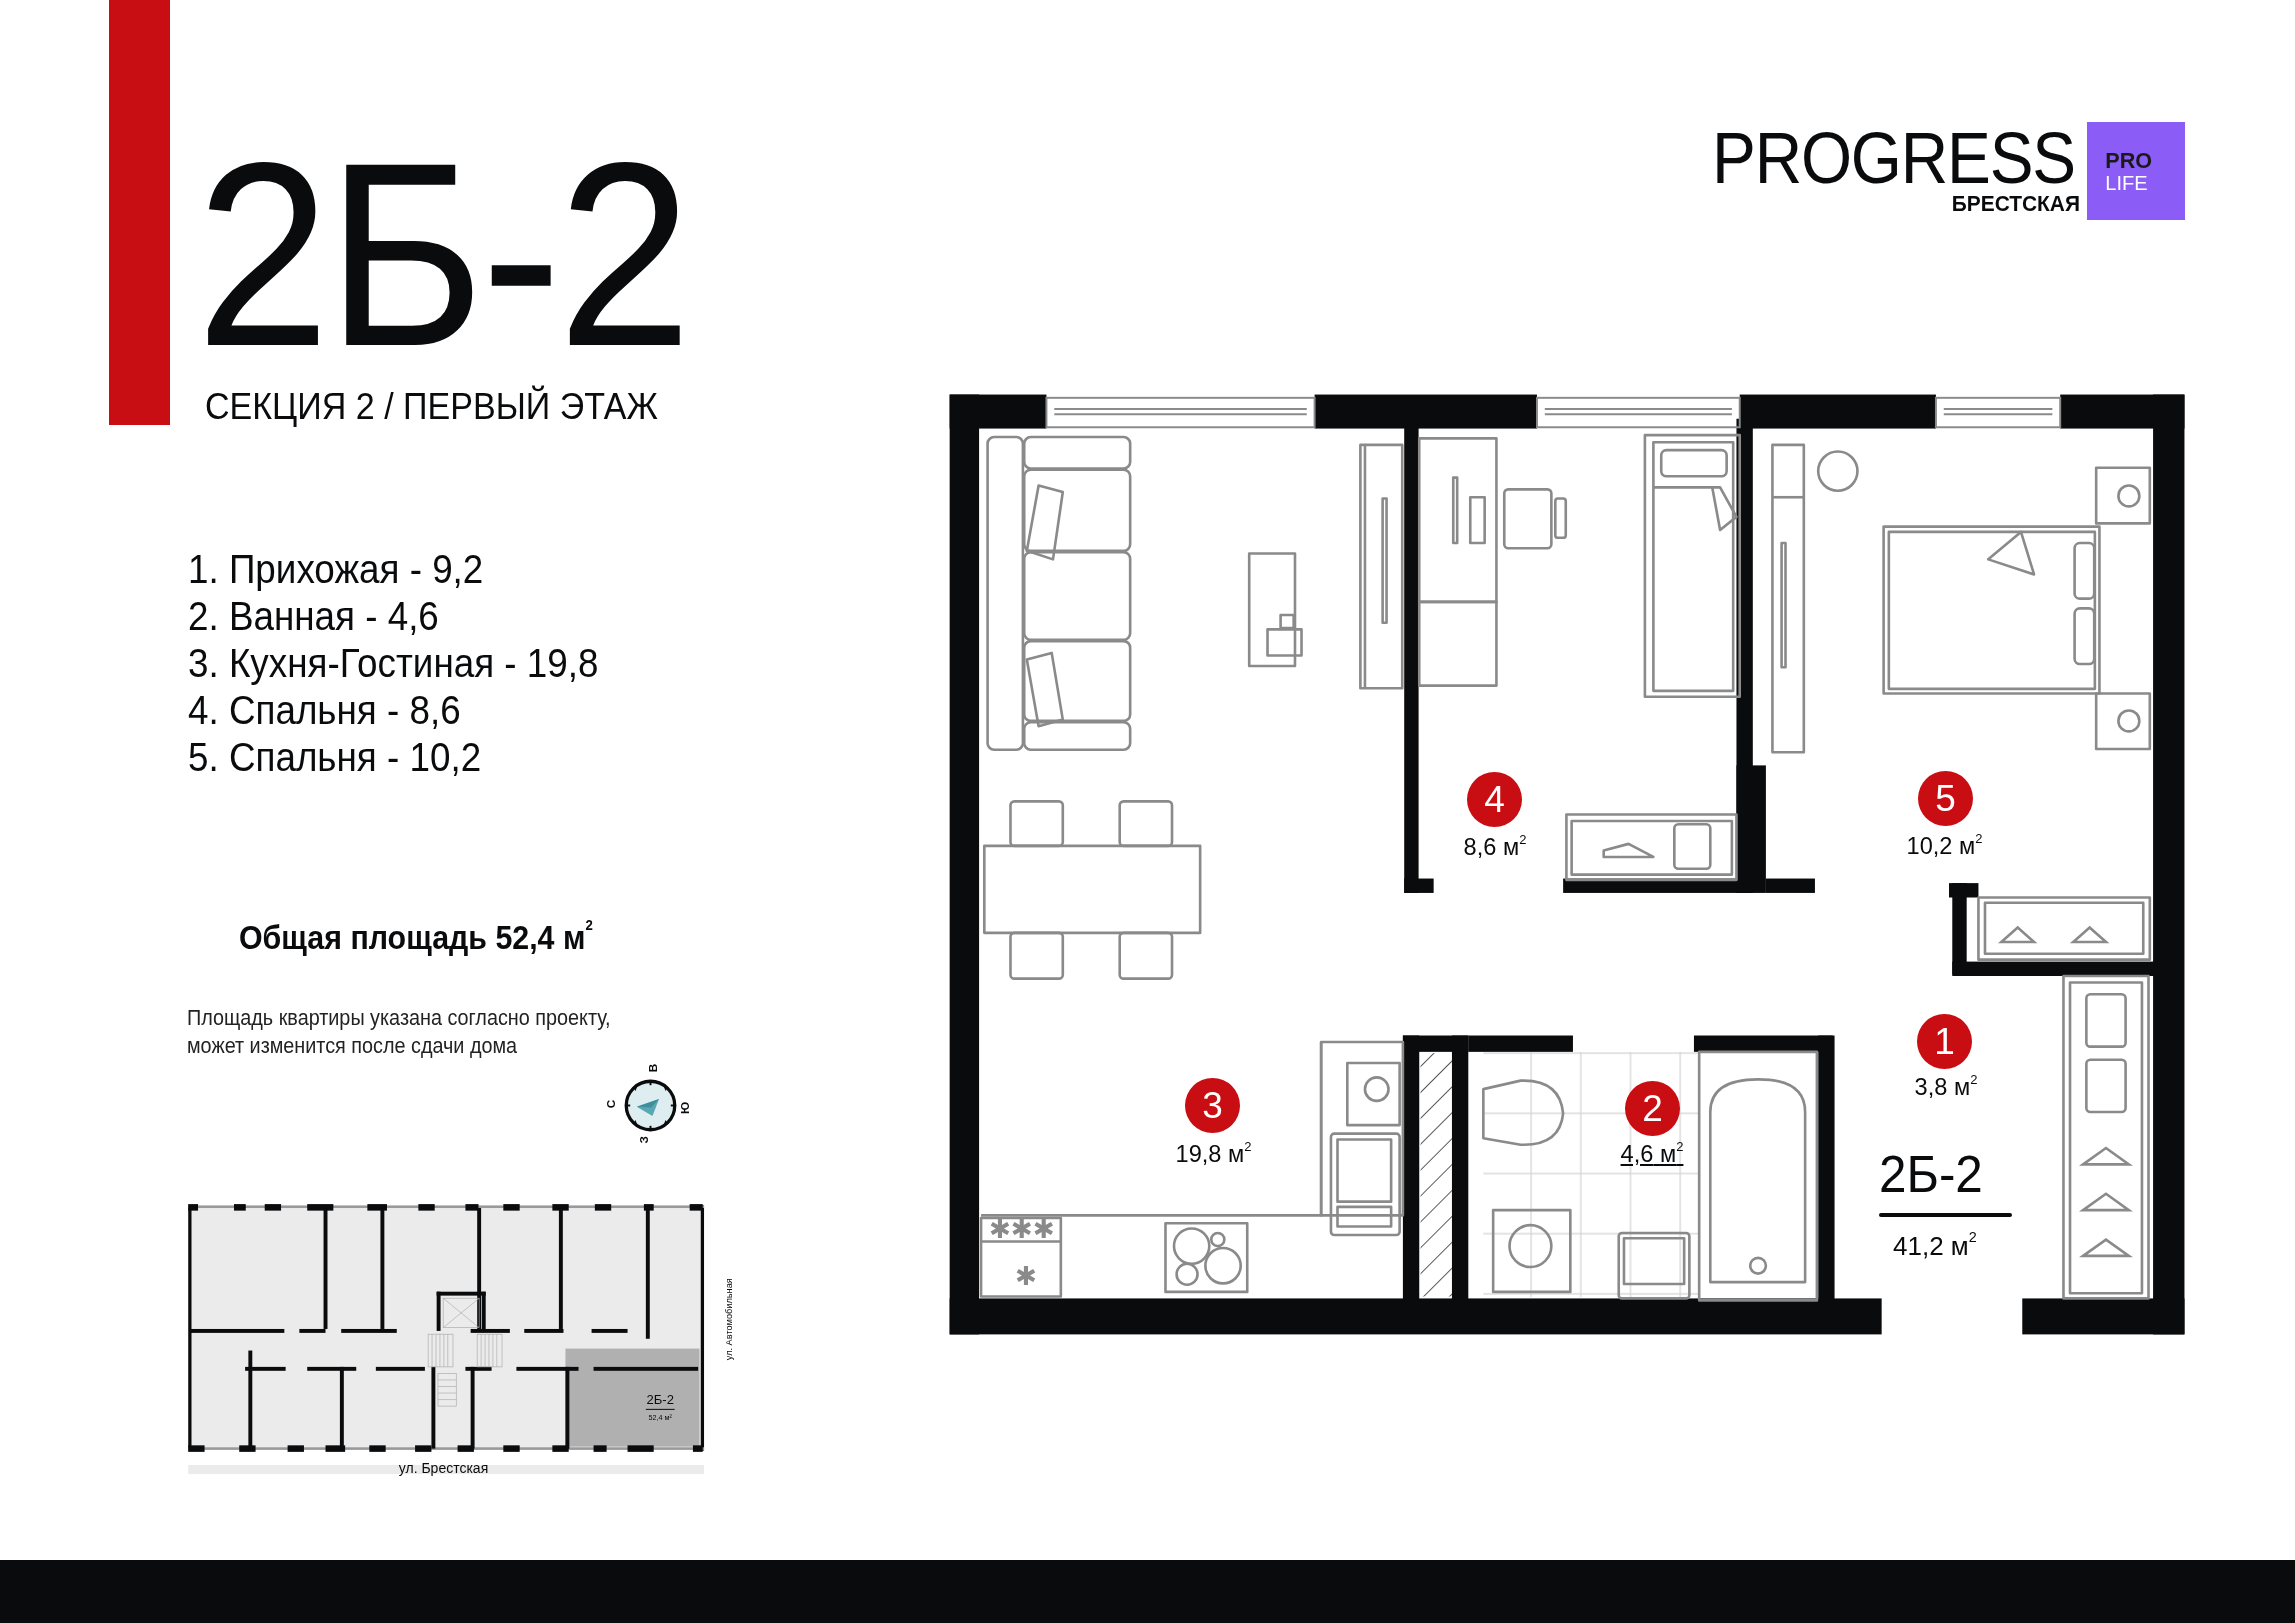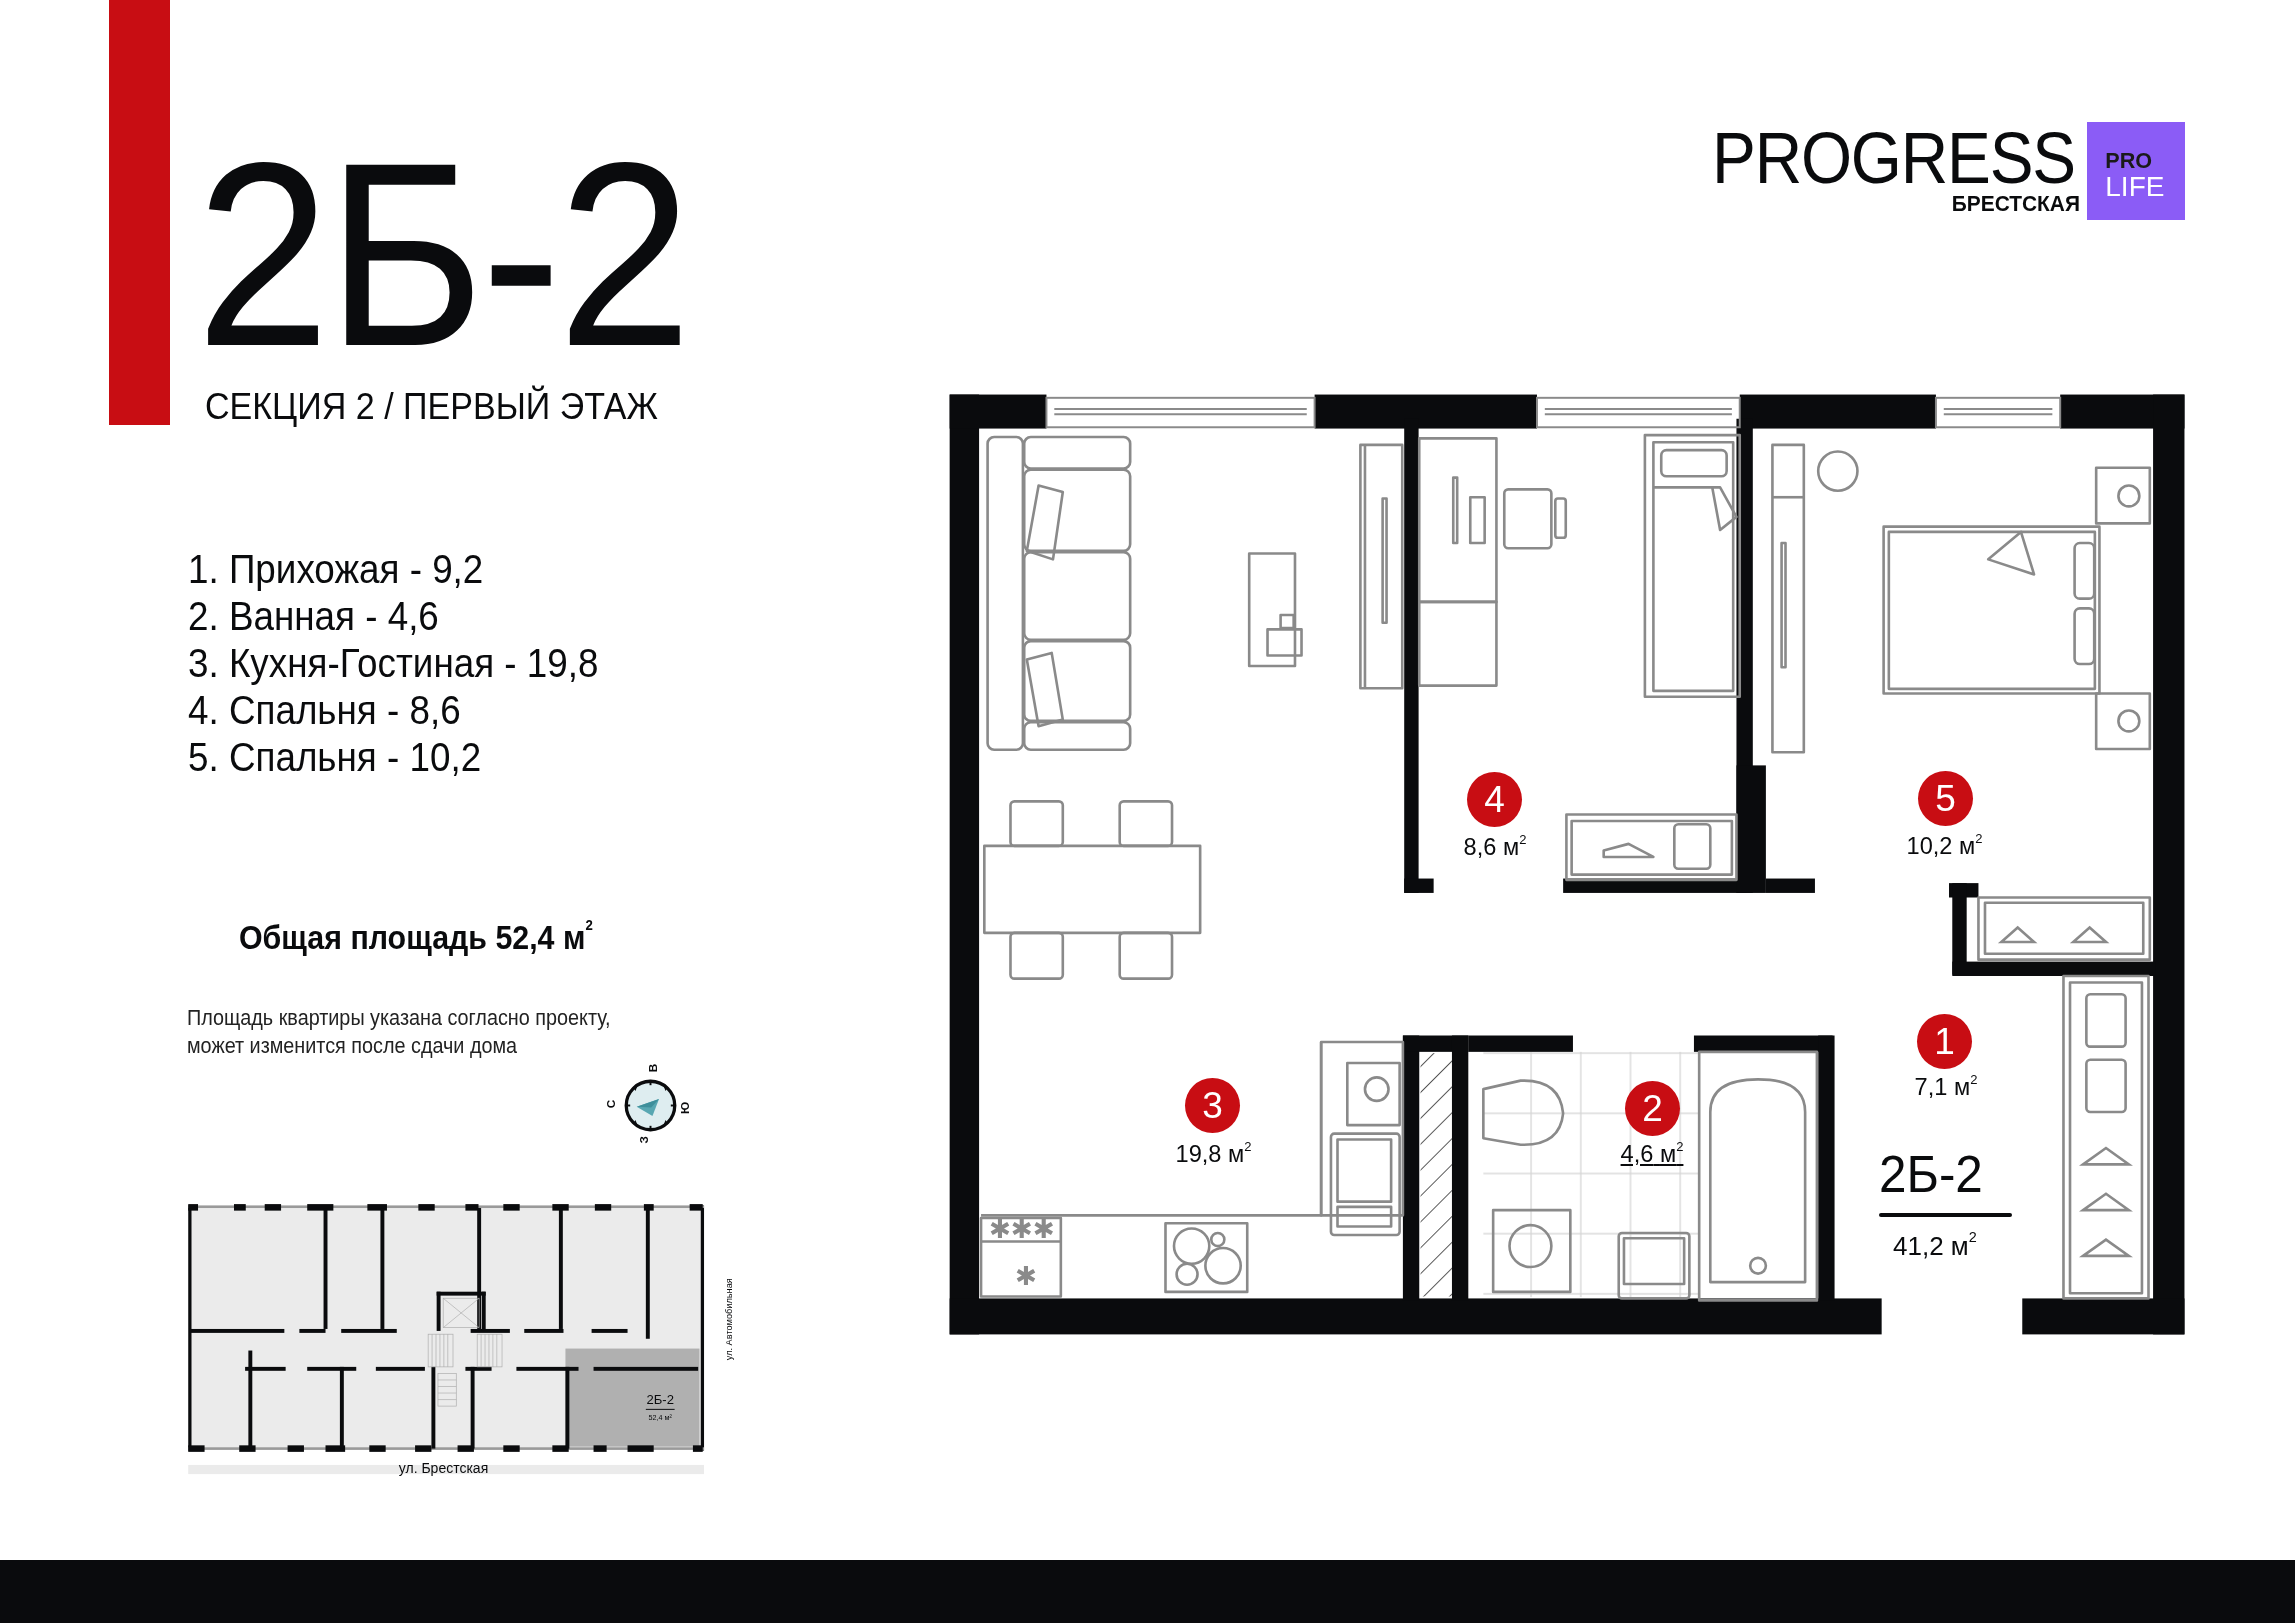--- a/index.html
+++ b/index.html
@@ -13,21 +13,21 @@
   #room-list .row { white-space:nowrap; }
   #total-area { left:239px; top:921px; font-size:33px; font-weight:700; line-height:1; white-space:nowrap; transform:scaleX(0.92); transform-origin:left top; }
   #total-area sup { font-size:14.4px; vertical-align:top; position:relative; top:-2.6px; }
   #disclaimer { left:187px; top:1004px; font-size:22px; line-height:28px; color:#222; transform:scaleX(0.9); transform-origin:left top; }
 
   #logo { left:1707px; top:121px; width:478px; height:105px; }
   #logo-name { position:absolute; left:5.2px; top:0; font-size:73px; line-height:1; letter-spacing:-1.3px; transform:scaleX(0.9); transform-origin:left top; }
   #logo-sub { position:absolute; right:105px; top:72px; font-size:22px; font-weight:700; line-height:1; transform:scaleX(0.95); transform-origin:right top; }
   #logo-box { position:absolute; right:0; top:1.3px; width:98px; height:98px; background:#8b5cf6; }
   #logo-pro { position:absolute; left:18.3px; top:28px; font-size:21.6px; color:#1a1a1a; line-height:1; font-weight:700; }
-  #logo-life { position:absolute; left:18.3px; top:51px; font-size:28px; color:#ffffff; line-height:1; }
+  #logo-life { position:absolute; left:18.3px; top:51px; font-size:20px; color:#ffffff; line-height:1; }
 
   #compass { left:621px; top:1076px; width:59px; height:59px; }
   .compass-label { position:absolute; font-size:11.8px; font-weight:700; line-height:1; }
 
   #mini-map { left:183px; top:1200px; width:523px; height:288px; }
   #plan { left:0; top:0; width:2295px; height:1623px; }
   #bottom-band { left:0; top:1560px; width:2295px; height:63px; background:#0a0b0d; }
 
   .room-badge { position:absolute; width:55px; height:55px; border-radius:50%; background:#c80d13; color:#fff;
                 font-size:37px; line-height:55px; text-align:center; font-weight:400; }
@@ -349,21 +349,21 @@
 <div class="room-badge" style="left:1918px;top:771px;">5</div>
 <div class="room-area" style="left:1889px;top:835px;width:111px;"><span>10,2</span> <span>м</span><sup>2</sup></div>
 
 <div class="room-badge" style="left:1185px;top:1078px;">3</div>
 <div class="room-area" style="left:1158px;top:1143px;width:111px;"><span>19,8</span> <span>м</span><sup>2</sup></div>
 
 <div class="room-badge" style="left:1625px;top:1081px;">2</div>
 <div class="room-area" style="left:1603px;top:1143px;width:98px;text-decoration:underline;"><span>4,6</span> <span>м</span><sup>2</sup></div>
 
 <div class="room-badge" style="left:1917px;top:1014px;">1</div>
-<div class="room-area" style="left:1897px;top:1076px;width:98px;"><span>7,1</span> <span>м</span><sup>2</sup></div>
+<div class="room-area" style="left:1897px;top:1076px;width:98px;"><span>3,8</span> <span>м</span><sup>2</sup></div>
 
 <div id="plan-unit-label" class="abs">2Б-2</div>
 <div id="plan-unit-rule" class="abs"></div>
 <div id="plan-unit-area" class="abs"><span>41,2 м</span><sup>2</sup></div>
 
 <div id="logo" class="abs">
   <div id="logo-name">PROGRESS</div>
   <div id="logo-sub">БРЕСТСКАЯ</div>
   <div id="logo-box">
     <div id="logo-pro">PRO</div>

